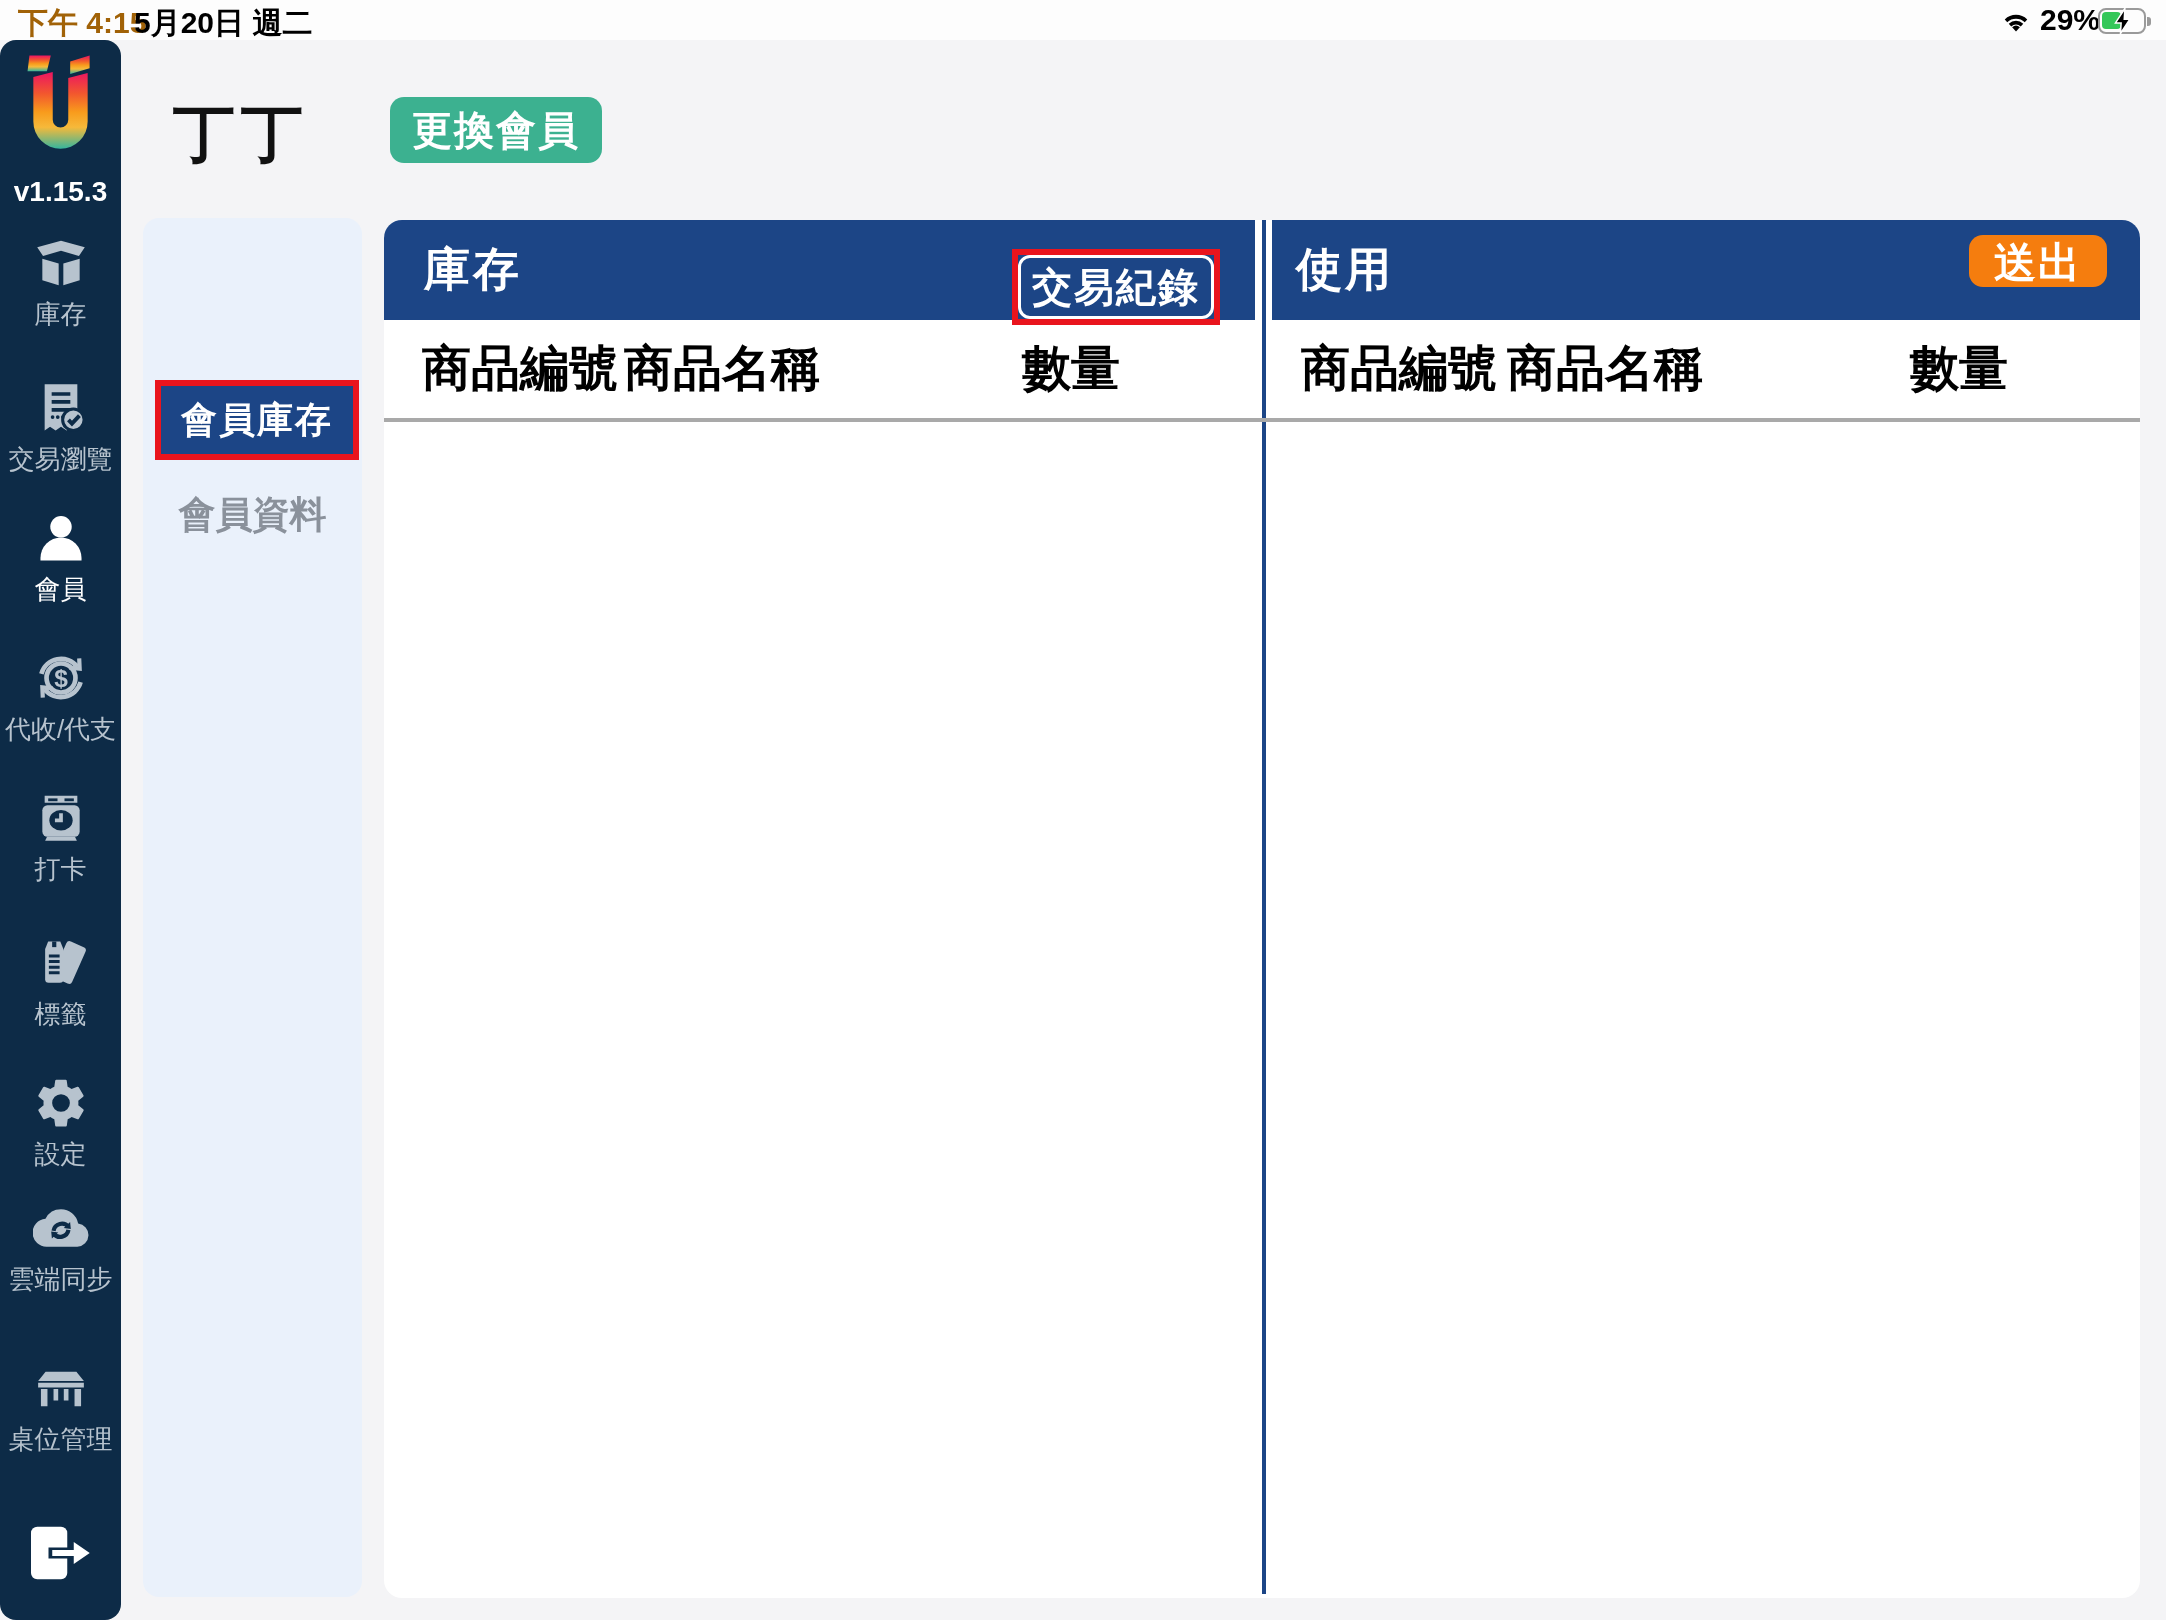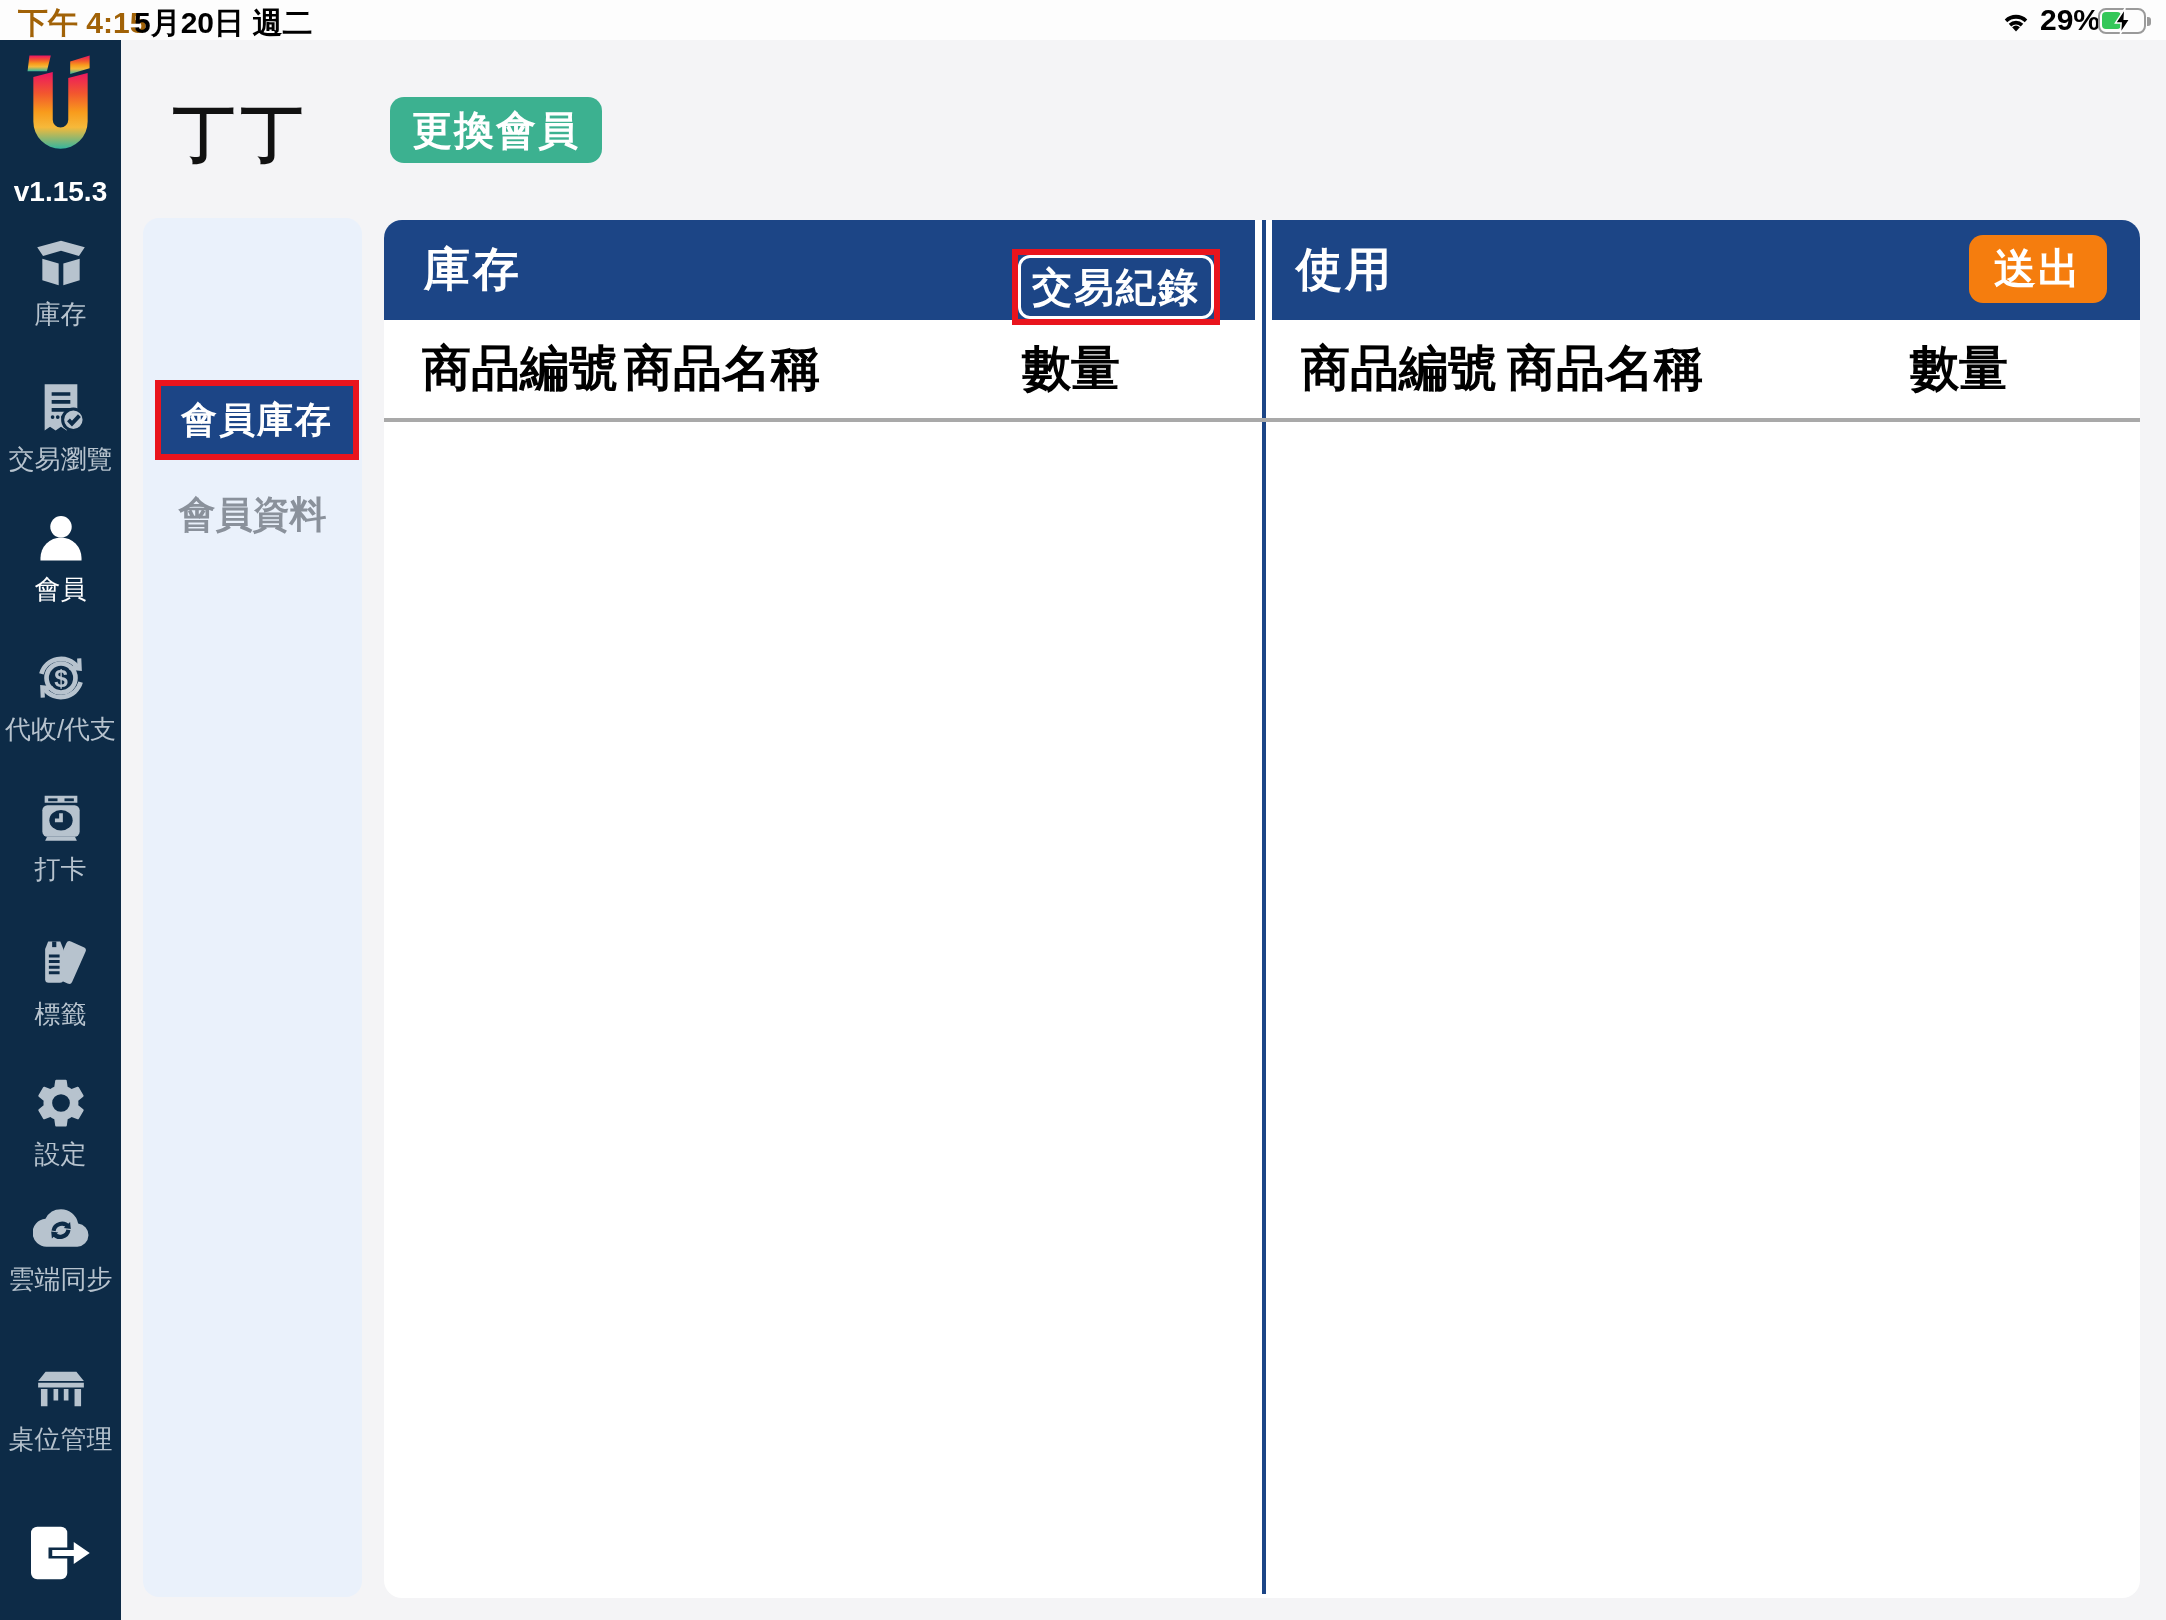--- a/index.html
+++ b/index.html
@@ -24,21 +24,21 @@
   .sb-time{position:absolute;left:18px;top:3px;font-size:30px;font-weight:700;color:#a16207;}
   .sb-date{position:absolute;left:134px;top:3px;font-size:30px;font-weight:600;color:#000;}
   .sb-wifi{position:absolute;left:1998px;top:5px;width:36px;height:30px;}
   .sb-batt-label{position:absolute;left:2040px;top:3px;font-size:30px;font-weight:600;color:#000;}
   .sb-batt{position:absolute;left:2098px;top:8px;width:48px;height:26px;border:2.5px solid #9a9a9a;border-radius:8px;}
   .sb-batt .fill{position:absolute;left:2px;top:2px;width:19px;height:17px;background:#34c759;border-radius:4px;}
   .sb-batt .nub{position:absolute;right:-7px;top:7px;width:4px;height:9px;background:#9a9a9a;border-radius:0 3px 3px 0;}
   .sb-batt svg{position:absolute;left:8px;top:-4px;width:30px;height:30px;}
 
   
-  .sidebar{position:absolute;left:0;top:40px;width:121px;height:1580px;background:var(--navy);}
+  .sidebar{position:absolute;left:0;top:40px;width:121px;height:1580px;background:var(--navy);border-radius:16px;}
   .logo{position:absolute;left:12px;top:12px;width:97px;height:112px;}
   .version{position:absolute;left:0;top:136px;width:121px;text-align:center;color:#fff;font-size:28px;font-weight:700;}
   .nav-item{position:absolute;left:0;width:121px;display:flex;flex-direction:column;align-items:center;color:var(--icon-gray);}
   .nav-item.active{color:#ffffff;}
   .nav-item .nicon{width:56px;height:56px;}
   .nav-item .nlabel{margin-top:6px;font-size:26px;white-space:nowrap;font-weight:500;}
   .logout{position:absolute;left:26px;top:1480px;width:70px;height:66px;color:#fff;}
 
   
   .page-title{position:absolute;left:173px;top:92px;font-size:62px;font-weight:700;color:#111;letter-spacing:6px;}
@@ -57,21 +57,21 @@
   .hdr{position:absolute;top:0;height:100px;background:var(--blue);display:flex;align-items:center;}
   .hdr-left{left:0;width:871px;border-radius:18px 0 0 0;}
   .hdr-right{left:888px;width:868px;border-radius:0 18px 0 0;}
   .hdr-title{color:#fff;font-size:46px;font-weight:700;letter-spacing:3px;}
   .hdr-left .hdr-title{margin-left:40px;}
   .hdr-right .hdr-title{margin-left:24px;}
   .divider{position:absolute;left:878px;top:0;width:4px;height:1374px;background:var(--blue);}
   .txn-annot{position:absolute;left:628px;top:29px;width:208px;height:76px;border:6px solid var(--red);}
   .txn-btn{width:100%;height:100%;background:var(--blue);border:3px solid #fff;border-radius:12px;
     color:#fff;font-size:40px;font-weight:600;font-family:inherit;display:flex;align-items:center;justify-content:center;letter-spacing:2px;}
-  .submit-btn{position:absolute;left:1585px;top:15px;width:138px;height:68px;background:var(--orange);
+  .submit-btn{position:absolute;left:1585px;top:15px;width:138px;height:52px;background:var(--orange);
     border:none;border-radius:14px;color:#fff;font-size:42px;font-weight:700;font-family:inherit;letter-spacing:2px;}
   .col-hdr{position:absolute;top:100px;height:98px;font-size:49px;font-weight:700;color:#000;display:flex;align-items:center;}
   .sep-line{position:absolute;left:0;top:198px;width:1756px;height:4px;background:var(--line-gray);}
   .tbody{position:absolute;top:202px;bottom:0;background:transparent;}
 </style>
 </head>
 <body>
 
 <div id="app">
 

